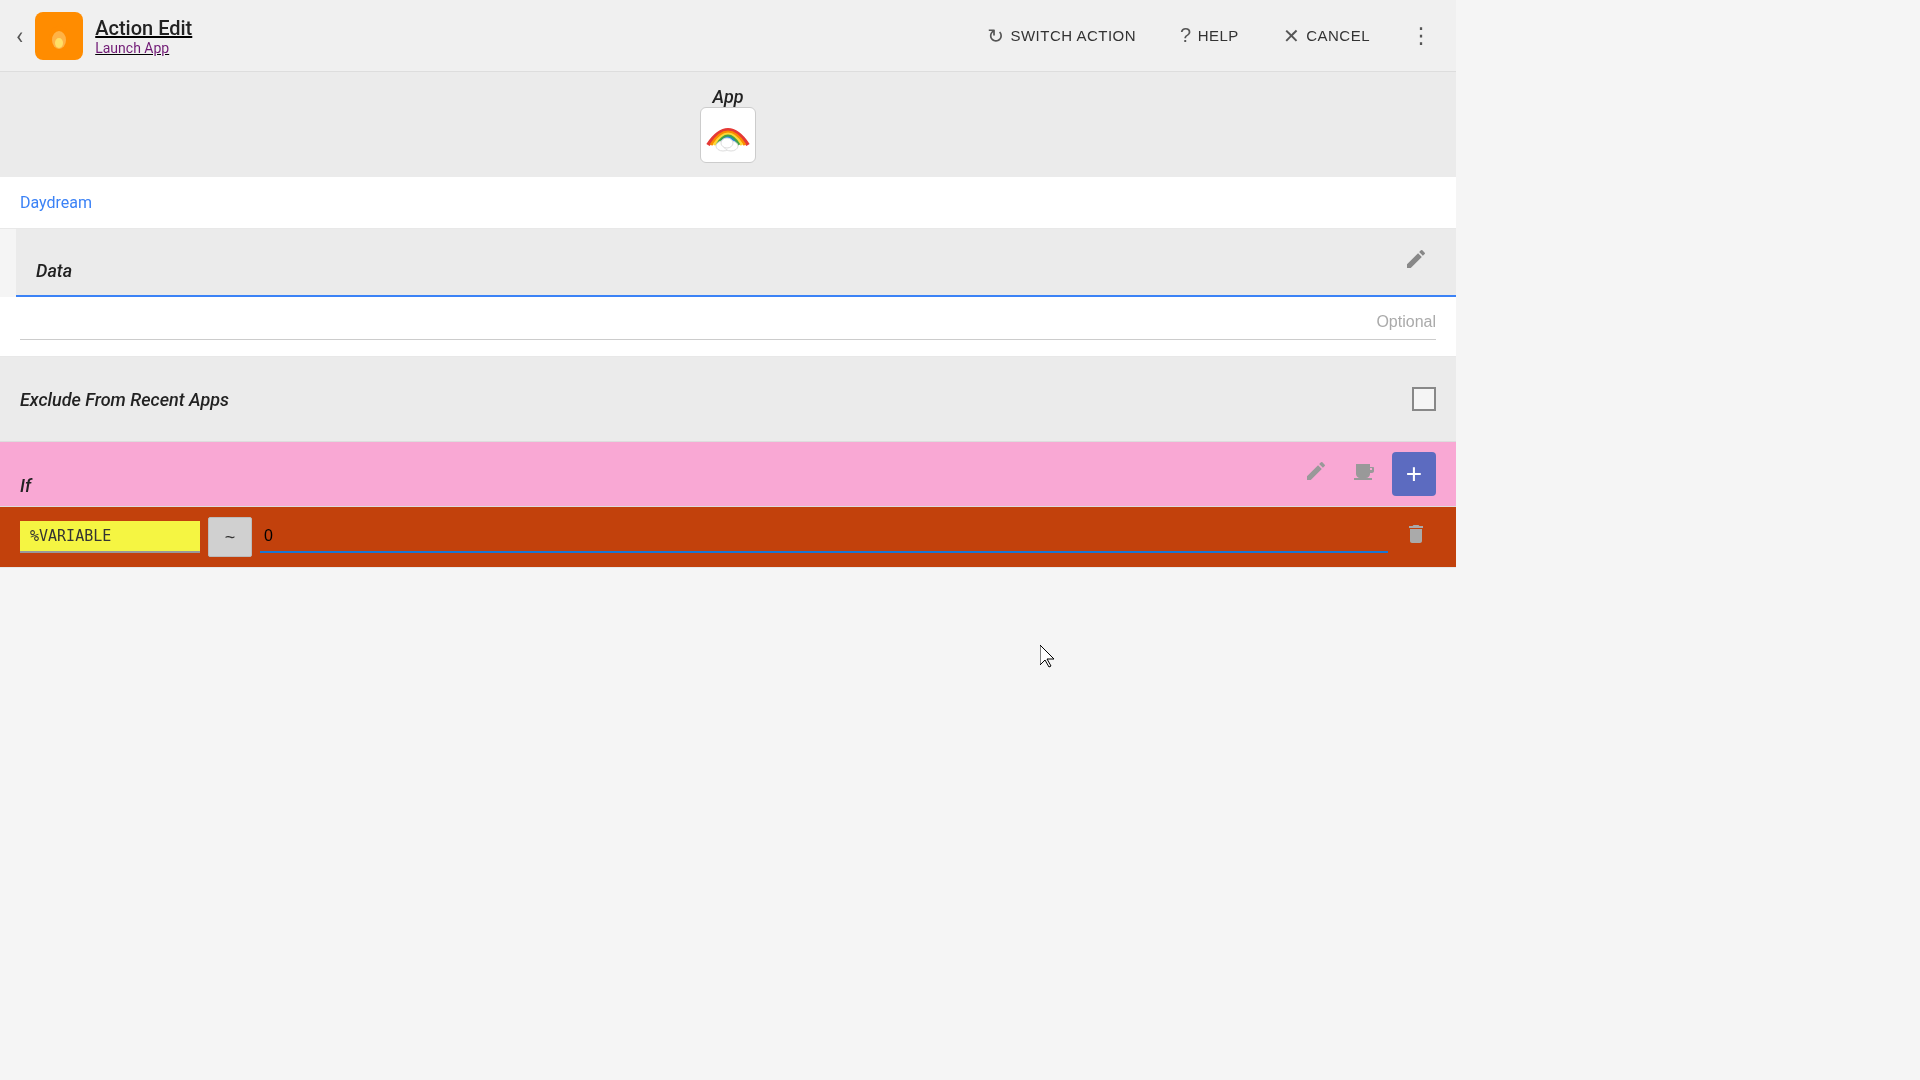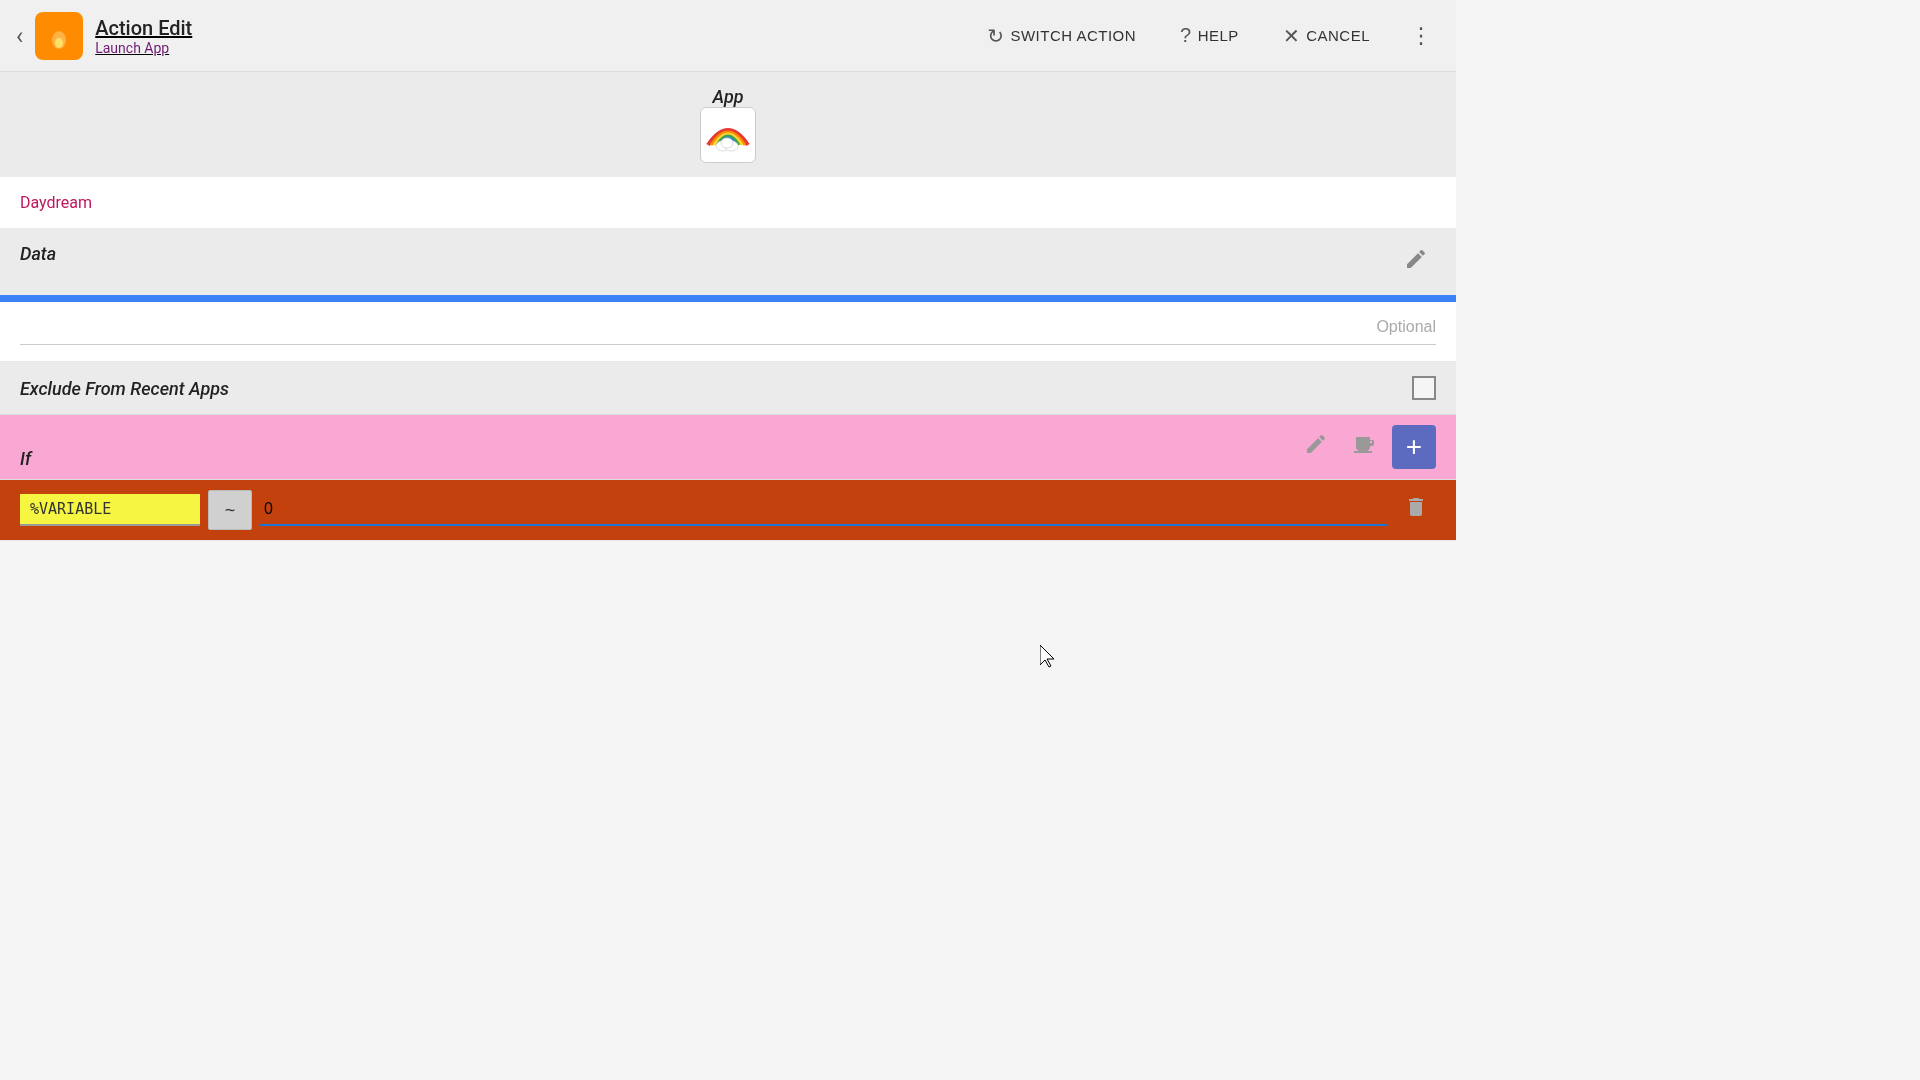--- a/index.html
+++ b/index.html
@@ -125,31 +125,32 @@
     }
 
     
     .content-row {
       padding: 16px 20px;
       background: #fff;
       border-bottom: 1px solid #e8e8e8;
     }
     .app-name-text {
       font-size: 16px;
-      color: #be185d;
+      color: #3b82f6;
     }
 
     
     .data-section-header {
       background: #ebebeb;
       padding: 14px 20px;
       display: flex;
-      align-items: flex-start;
+      align-items: flex-end;
       justify-content: space-between;
-      border-bottom: 7px solid #3b82f6;
+      border-bottom: 2px solid #3b82f6;
+      margin-left: 16px;
     }
 
     
     .optional-row {
       background: #fff;
       padding: 8px 20px 16px;
       border-bottom: 1px solid #e8e8e8;
     }
     .optional-input {
       width: 100%;
@@ -162,21 +163,21 @@
       outline: none;
       text-align: right;
     }
     .optional-input::placeholder {
       color: #aaa;
     }
 
     
     .exclude-row {
       background: #ebebeb;
-      padding: 14px 20px;
+      padding: 30px 20px;
       display: flex;
       align-items: center;
       justify-content: space-between;
       border-bottom: 1px solid #ddd;
     }
     .checkbox-square {
       width: 24px;
       height: 24px;
       border: 2px solid #888;
       background: #f5f5f5;

